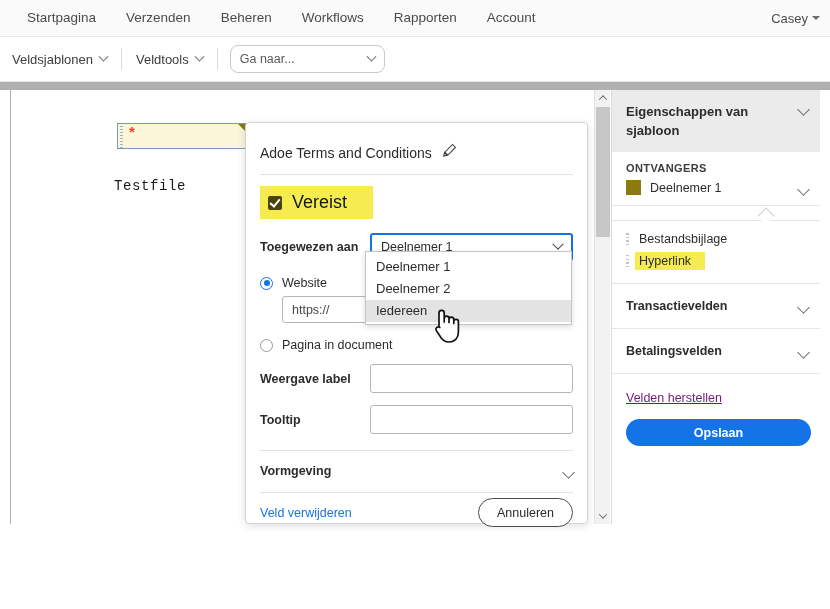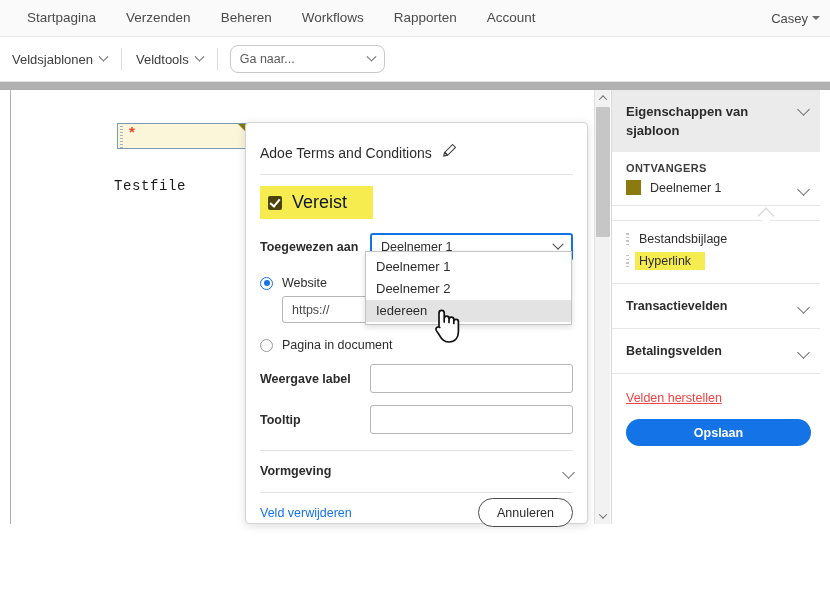--- a/index.html
+++ b/index.html
@@ -376,21 +376,21 @@
   }
   .rp-acc {
     padding: 15px 12px 15px 14px;
     display: flex; align-items: center; justify-content: space-between;
     border-bottom: 1px solid #e6e6e6;
     cursor: pointer;
   }
   .rp-acc-title { font-size: 12.5px; color: #2c2c2c; font-weight: bold; }
   .rp-foot { padding: 14px 12px 0 14px; }
   .rp-link {
-    font-size: 12.5px; color: #ef4444; text-decoration: underline;
+    font-size: 12.5px; color: #701a75; text-decoration: underline;
     cursor: pointer; display: inline-block;
   }
   .btn-save {
     margin-top: 13px;
     width: 185px; height: 27px;
     border: none; border-radius: 14px;
     background: #1473e6; color: #fff;
     font-size: 12.5px; font-family: inherit;
     cursor: pointer;
     font-weight: bold;

